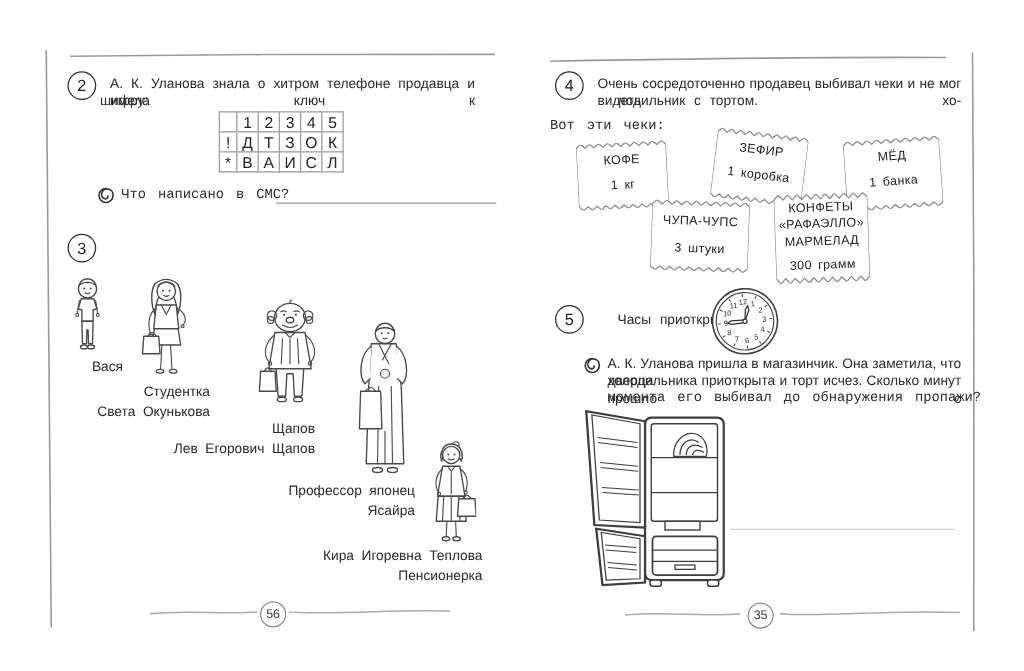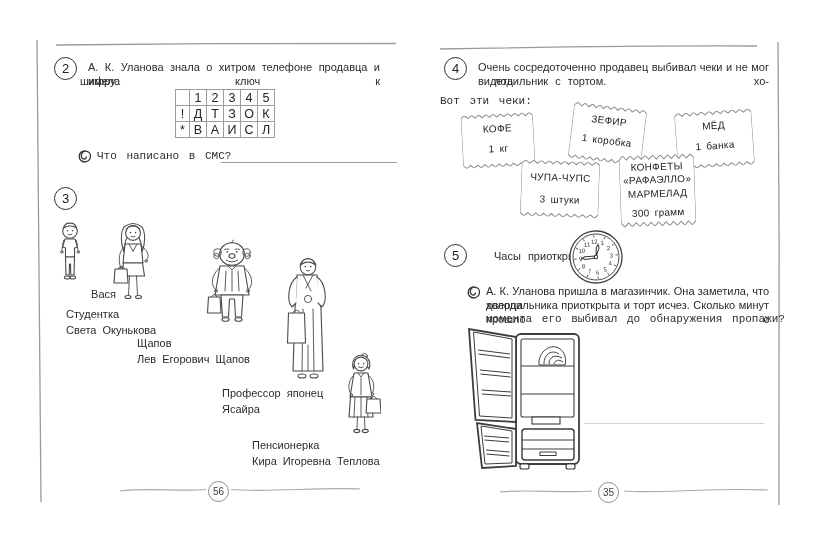--- a/index.html
+++ b/index.html
@@ -17,22 +17,22 @@
   table.cipher{position:absolute;border-collapse:collapse;background:#fff;}
   table.cipher td{border:1px solid #9c9c9c;text-align:center;font-size:12.5px;color:#222;
                   padding:0;height:15px;min-width:16px;}
   table.cipher td.sym{min-width:13px;}
   .underline{position:absolute;border-top:1px solid #9a9a9a;height:0;}
   .answerline{position:absolute;border-top:1.5px solid #d2d2d2;height:0;}
   .receipt{position:absolute;}
   .receipt svg.paper{position:absolute;left:0;top:0;width:100%;height:100%;}
   .r-line{position:absolute;left:0;width:100%;text-align:center;font-size:10px;color:#222;
           letter-spacing:.3px;word-spacing:2px;white-space:nowrap;}
-  .cap{position:absolute;font-size:11px;line-height:16px;color:#2b2b2b;word-spacing:3px;}
-  .cap.left{text-align:right;}
+  .cap{position:absolute;font-size:11px;line-height:16px;color:#2b2b2b;text-align:right;word-spacing:3px;}
+  .cap.left{text-align:center;}
   .figure{position:absolute;}
   .fig-stroke{fill:#fff;stroke:#4a4a4a;stroke-width:1.1;stroke-linecap:round;stroke-linejoin:round;}
   .fig-thin{fill:none;stroke:#4a4a4a;stroke-width:.9;stroke-linecap:round;}
 </style>
 </head>
 <body>
 
 <div class="canvas">
 
   <svg class="abs" style="left:0;top:0" width="819" height="537" viewBox="0 0 819 537" fill="none">
@@ -196,22 +196,22 @@
     <path class="fig-stroke" d="M26 46 L39 46 L40 60 L25 60 Z"></path>
     <path class="fig-thin" d="M29 46 Q32.5 40.5 36 46"></path>
     <circle class="fig-thin" cx="23.5" cy="3.2" r="2.8"></circle>
     <path class="fig-stroke" d="M12 9 Q14 2.2 20 2.2 Q26.5 2.2 28.5 9 Q29.5 13 28 16 Q24 7 16 9 Q13 11.5 12.5 16 Q11 13 12 9 Z"></path>
     <circle class="fig-stroke" cx="20" cy="11" r="6.9"></circle>
     <circle cx="17.6" cy="10.6" r=".8" fill="#4a4a4a"></circle>
       <circle cx="22.6" cy="10.6" r=".8" fill="#4a4a4a"></circle>
     <path class="fig-thin" d="M17.6 14 Q20 15.8 22.4 14"></path>
   </svg>
   <div class="cap" style="left:252px;top:437px;width:134px">
+    <div>Кира Игоревна Теплова</div>
     <div>Пенсионерка</div>
-    <div>Кира Игоревна Теплова</div>
   </div>
 
   <div class="pagenum" style="left:208px;top:481px">
     <span>56</span>
   </div>
 
   <div class="badge" style="left:444px;top:57px">
     <span>4</span>
   </div>
   <div class="txt just" style="left:478px;top:61px;width:291px">Очень сосредоточенно продавец выбивал чеки и не мог видеть хо-</div>

